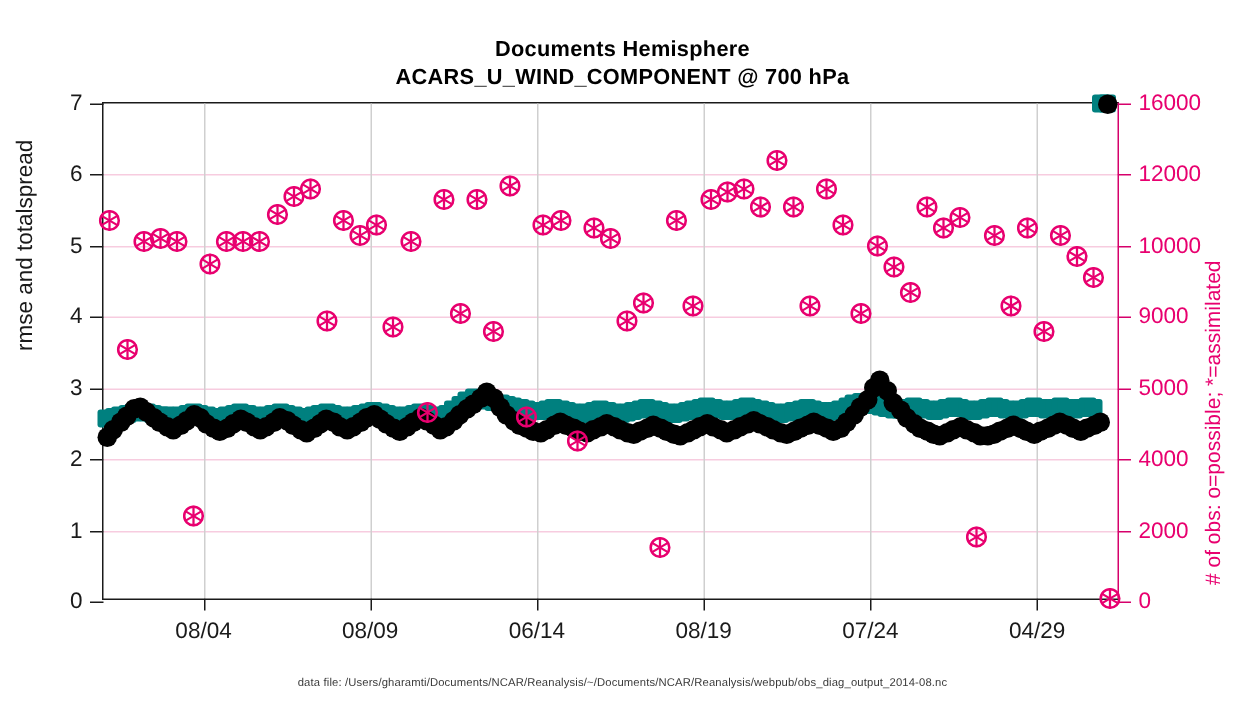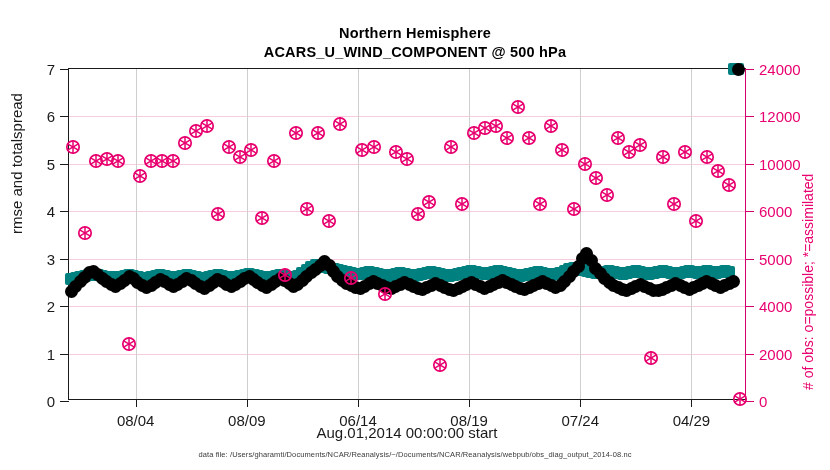--- a/index.html
+++ b/index.html
@@ -73,27 +73,26 @@
   .band-dot{position:absolute;border-radius:50%;margin-left:-6px;margin-top:-6px;}
   .rmse-dot{background:#000000;}
   .spread-dot{background:#00807f;}
 </style>
 </head>
 <body>
 
 <div id="stage">
 
   <div class="title-block">
-    <div class="title-line1">Northern Hemisphere</div>
-    <div class="title-line2">ACARS_U_WIND_COMPONENT @ 500 hPa</div>
+    <div class="title-line1">Documents Hemisphere</div>
+    <div class="title-line2">ACARS_U_WIND_COMPONENT @ 700 hPa</div>
   </div>
 
   <div class="ylabel-left">rmse and totalspread</div>
   <div class="ylabel-right"># of obs: o=possible; *=assimilated</div>
-  <div class="xlabel">Aug.01,2014 00:00:00 start</div>
 
   <div class="plot-area" id="plot">
     <div class="gridlayer" id="gridlayer">
         <div class="hgrid" style="top: 284.571px;"></div>
         <div class="hgrid" style="top: 237.143px;"></div>
         <div class="hgrid" style="top: 189.714px;"></div>
         <div class="hgrid" style="top: 142.286px;"></div>
         <div class="hgrid" style="top: 94.8571px;"></div>
         <div class="hgrid" style="top: 47.4286px;"></div>
         <div class="vgrid" style="left: 66.6885px;"></div>
@@ -116,33 +115,33 @@
         <div class="ytick-left-lbl" style="top: 237.143px;">2</div>
         <div class="ytick-right" style="top: 237.143px;"></div>
         <div class="ytick-right-lbl" style="top: 237.143px;">4000</div>
         <div class="ytick-left" style="top: 189.714px;"></div>
         <div class="ytick-left-lbl" style="top: 189.714px;">3</div>
         <div class="ytick-right" style="top: 189.714px;"></div>
         <div class="ytick-right-lbl" style="top: 189.714px;">5000</div>
         <div class="ytick-left" style="top: 142.286px;"></div>
         <div class="ytick-left-lbl" style="top: 142.286px;">4</div>
         <div class="ytick-right" style="top: 142.286px;"></div>
-        <div class="ytick-right-lbl" style="top: 142.286px;">6000</div>
+        <div class="ytick-right-lbl" style="top: 142.286px;">9000</div>
         <div class="ytick-left" style="top: 94.8571px;"></div>
         <div class="ytick-left-lbl" style="top: 94.8571px;">5</div>
         <div class="ytick-right" style="top: 94.8571px;"></div>
         <div class="ytick-right-lbl" style="top: 94.8571px;">10000</div>
         <div class="ytick-left" style="top: 47.4286px;"></div>
         <div class="ytick-left-lbl" style="top: 47.4286px;">6</div>
         <div class="ytick-right" style="top: 47.4286px;"></div>
         <div class="ytick-right-lbl" style="top: 47.4286px;">12000</div>
         <div class="ytick-left" style="top: 0px;"></div>
         <div class="ytick-left-lbl" style="top: 0px;">7</div>
         <div class="ytick-right" style="top: 0px;"></div>
-        <div class="ytick-right-lbl" style="top: 0px;">24000</div>
+        <div class="ytick-right-lbl" style="top: 0px;">16000</div>
         <div class="xtick" style="left: 66.6885px;"></div>
         <div class="xtick-lbl" style="left: 66.6885px;">08/04</div>
         <div class="xtick" style="left: 177.836px;"></div>
         <div class="xtick-lbl" style="left: 177.836px;">08/09</div>
         <div class="xtick" style="left: 288.984px;"></div>
         <div class="xtick-lbl" style="left: 288.984px;">06/14</div>
         <div class="xtick" style="left: 400.131px;"></div>
         <div class="xtick-lbl" style="left: 400.131px;">08/19</div>
         <div class="xtick" style="left: 511.279px;"></div>
         <div class="xtick-lbl" style="left: 511.279px;">07/24</div>

